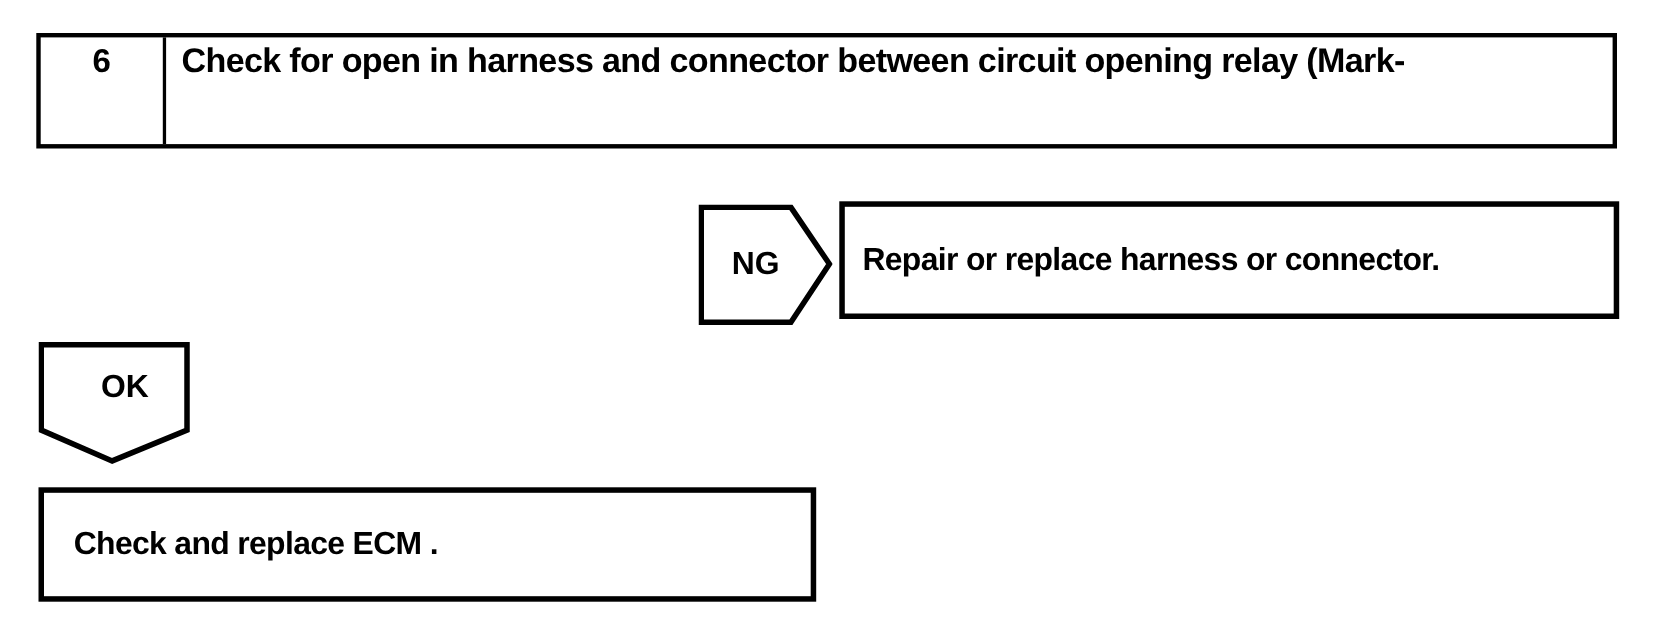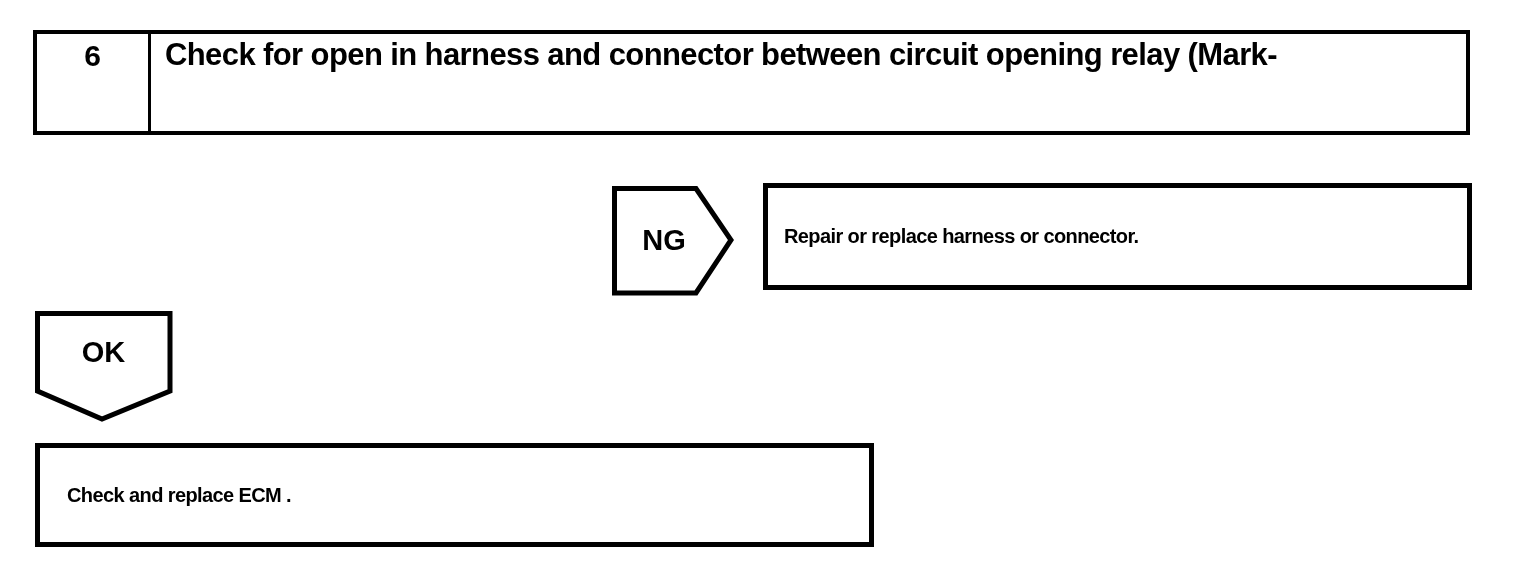--- a/index.html
+++ b/index.html
@@ -37,64 +37,64 @@
     padding: 3px 25px 0 14px;
     font-size: 31px;
     line-height: 35px;
     letter-spacing: -0.6px;
     white-space: nowrap;
   }
 
   
   .ng-wrap {
     position: absolute;
-    left: 612px; top: 186px;
+    left: 635px; top: 186px;
     width: 122px; height: 88px;
   }
   .ng-label {
     position: absolute;
     left: 0; top: 0;
     width: 104px; height: 108px;
     display: flex; align-items: center; justify-content: center;
     font-size: 29px;
   }
   .ok-wrap {
     position: absolute;
     left: 35px; top: 311px;
     width: 139px; height: 112px;
   }
   .ok-label {
     position: absolute;
-    left: 0; top: 0;
+    left: 10px; top: 0;
     width: 137px; height: 82px;
     display: flex; align-items: center; justify-content: center;
     font-size: 29px;
   }
   .shape-svg { display: block; }
 
   
   .action-box {
     position: absolute;
     border: 5px solid #000;
     box-sizing: border-box;
     display: flex;
     align-items: center;
     background: #fff;
-    font-size: 20px;
+    font-size: 29px;
     letter-spacing: -0.6px;
     white-space: nowrap;
   }
   .action-box.ng-action {
     left: 763px; top: 183px;
     width: 709px; height: 107px;
     padding-left: 16px;
   }
   .action-box.ok-action {
     left: 35px; top: 443px;
-    width: 839px; height: 104px;
+    width: 707px; height: 104px;
     padding-left: 27px;
   }
 </style>
 </head>
 <body>
 
 <div class="canvas">
 
   <div class="step-box">
     <div class="step-number-cell">6</div>

